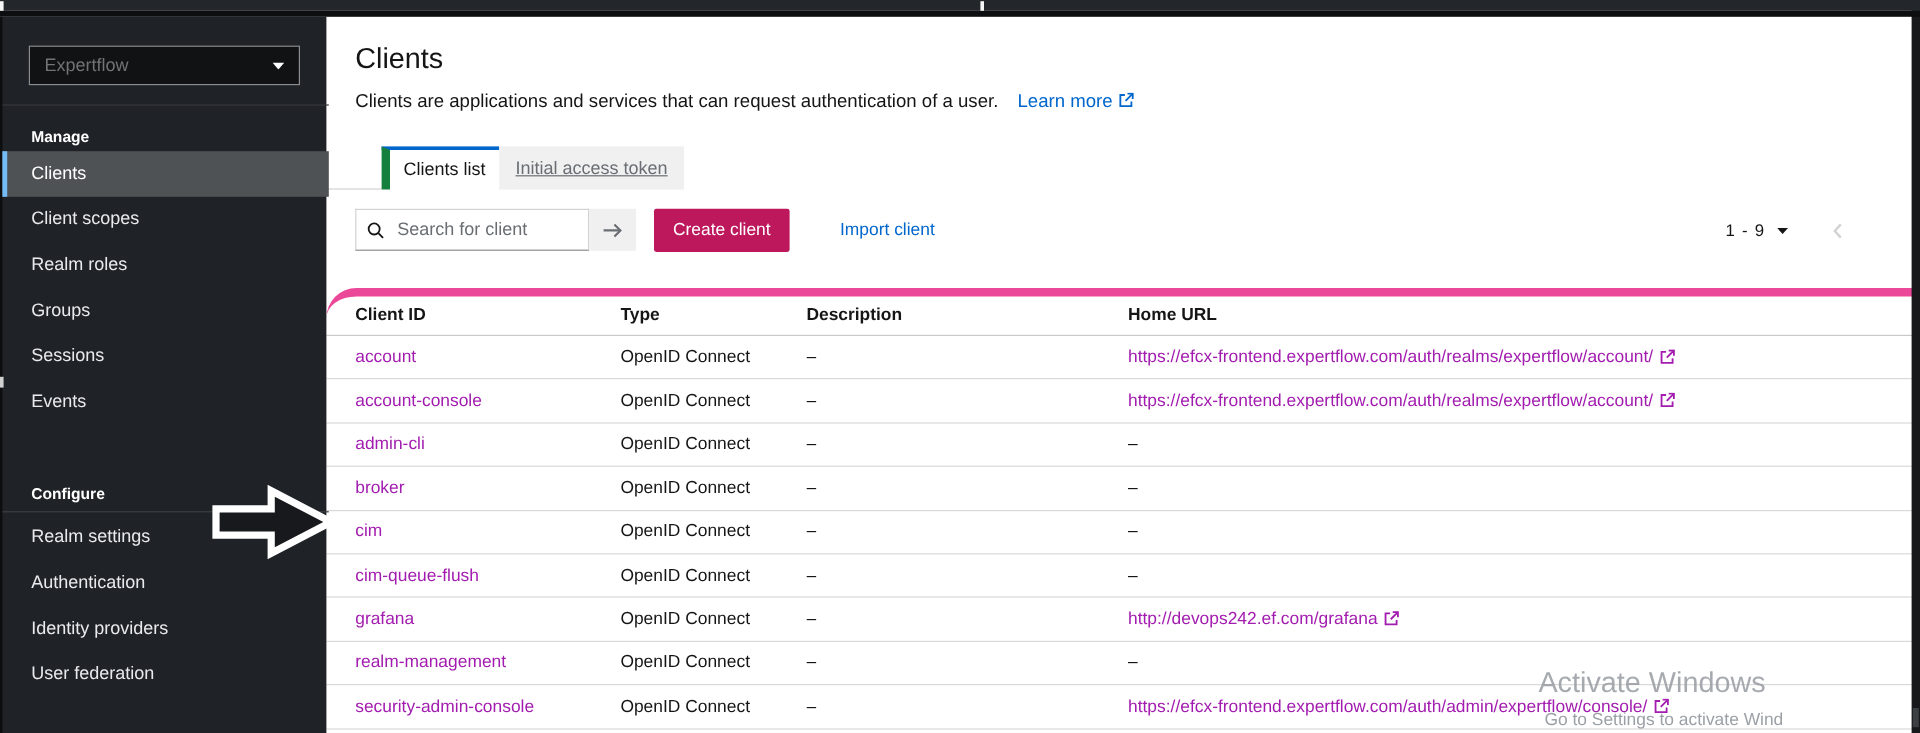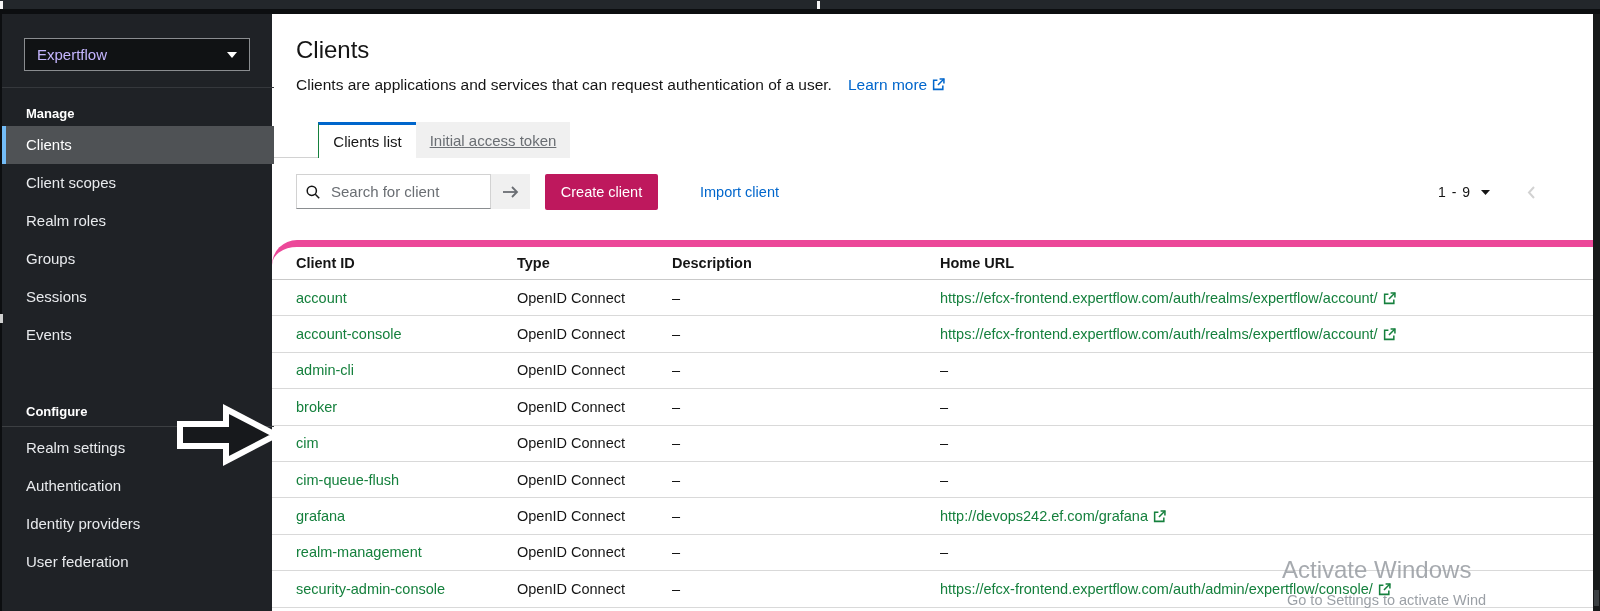--- a/index.html
+++ b/index.html
@@ -11,21 +11,21 @@
   .topbar1 { position:absolute; left:0; top:0; width:1600px; height:9px; background:#23272b; z-index:8; }
   .topbar2 { position:absolute; left:0; top:9px; width:1600px; height:5px; background:#0c0e10; z-index:8; }
   .tick { position:absolute; background:#f5f5f5; z-index:9; }
   .right-strip { position:absolute; right:0; top:0; width:7px; height:611px; background:#17191a; z-index:7; }
   .right-strip .nub { position:absolute; left:1px; bottom:5px; width:5px; height:16px; background:#3c4043; }
 
   
   .sidebar { position:absolute; left:0; top:14px; width:272px; height:597px; background:#1f2226; z-index:1; border-left:2px solid #0c0e10;}
   .realm-selector { position:absolute; left:22px; top:24px; width:226px; height:33px; background:#101214;
     border:1px solid #8a8d90; display:flex; align-items:center; justify-content:space-between;
-    padding:0 12px; color:#c4b5fd; font-size:15px; cursor:pointer; }
+    padding:0 12px; color:#737373; font-size:15px; cursor:pointer; }
   .sidebar-head-divider { position:absolute; left:0; top:73px; width:272px; height:1px; background:#35383c; }
   .nav { position:absolute; left:0; top:82px; width:272px; }
   .nav-section-label { padding:10px 24px 4px 24px; height:30px; color:#ffffff; font-size:13px; font-weight:700; }
   .nav-section-2 { margin-top:40px; }
   .nav-divider { height:1px; background:#3c3f42; margin:2px 0 2px 0; }
   .nav-item { height:38px; line-height:38px; padding-left:24px; color:#e8eaed; font-size:15px; cursor:pointer; }
   .nav-item.selected { background:#4f5255; border-left:4px solid #73bcf7; padding-left:20px; color:#ffffff; }
 
   
   .anno-arrow { position:absolute; left:172px; top:404px; z-index:5; pointer-events:none; }
@@ -34,21 +34,21 @@
   .main { position:absolute; left:272px; top:14px; width:1321px; height:597px; background:#ffffff; }
   .page-title { position:absolute; left:24px; top:22px; font-size:24px; font-weight:500; color:#151515; }
   .page-desc { position:absolute; left:24px; top:62px; font-size:15.5px; color:#151515; }
   .learn-more { margin-left:16px; color:#0066cc; text-decoration:none; font-size:15.5px; cursor:pointer;margin-top:41px; }
   .learn-more svg { vertical-align:-1px; margin-left:5px; }
 
   
   .tabs { position:absolute; left:0; top:108px; height:36px; display:flex; }
   .tab-lead { width:46px; border-bottom:1px solid #d2d2d2; }
   .tab { height:36px; display:flex; align-items:center; justify-content:center; font-size:15px; cursor:pointer; }
-  .tab.active { width:98px; background:#ffffff; color:#151515; border-top:3px solid #0066cc; border-left:1px solid #15803d; }
+  .tab.active { width:98px; background:#ffffff; color:#151515; border-top:3px solid #0066cc; border-left:7px solid #15803d; }
   .tab.inactive { width:154px; background:#f0f0f0; color:#6a6e73;text-decoration:underline; }
 
   
   .toolbar { position:absolute; left:0; top:160px; width:1321px; height:36px; }
   .search-input { position:absolute; left:24px; top:0; width:195px; height:35px; border:1px solid #d2d2d2;
     border-bottom:1px solid #8a8d90; padding:0 24px 0 34px; font-size:15px; color:#151515; outline:none;
     font-family:"Liberation Sans", sans-serif; }
   .search-input::placeholder { color:#6a6e73; }
   .search-icon { position:absolute; left:33px; top:10px; pointer-events:none; }
   .search-go { position:absolute; left:219px; top:0; width:39px; height:35px; background:#f0f0f0; border:none;
@@ -63,21 +63,21 @@
   .pag-prev { margin-left:36px; cursor:default; }
 
   
   .table { position:absolute; left:0; top:226px; width:1363px; border-top:7px solid #ec4899;border-radius:25px; }
   .t-row { display:grid; grid-template-columns:221px 155px 268px 1fr; padding-left:24px; align-items:center;
     border-bottom:1px solid #d9d9d9; }
   .t-head { height:33px; border-bottom:1px solid #c9c9c9; }
   .t-head .t-cell { font-weight:700; font-size:14.5px; color:#151515; }
   .t-body-row { height:36.4px; }
   .t-cell { font-size:14.5px; color:#151515; white-space:nowrap; overflow:hidden; }
-  .t-cell a { color:#15803d; text-decoration:none; cursor:pointer; }
+  .t-cell a { color:#a21caf; text-decoration:none; cursor:pointer; }
   .t-cell a svg { vertical-align:-2px; margin-left:5px; }
 
   
   .watermark { position:absolute; left:1282px; top:556px; z-index:6; pointer-events:none; }
   .wm1 { font-size:24px; color:rgba(150,155,161,0.85); }
   .wm2 { font-size:14.5px; color:rgba(150,155,161,0.95); margin-top:8px; margin-left:5px; }
 </style>
 </head>
 <body>
 

